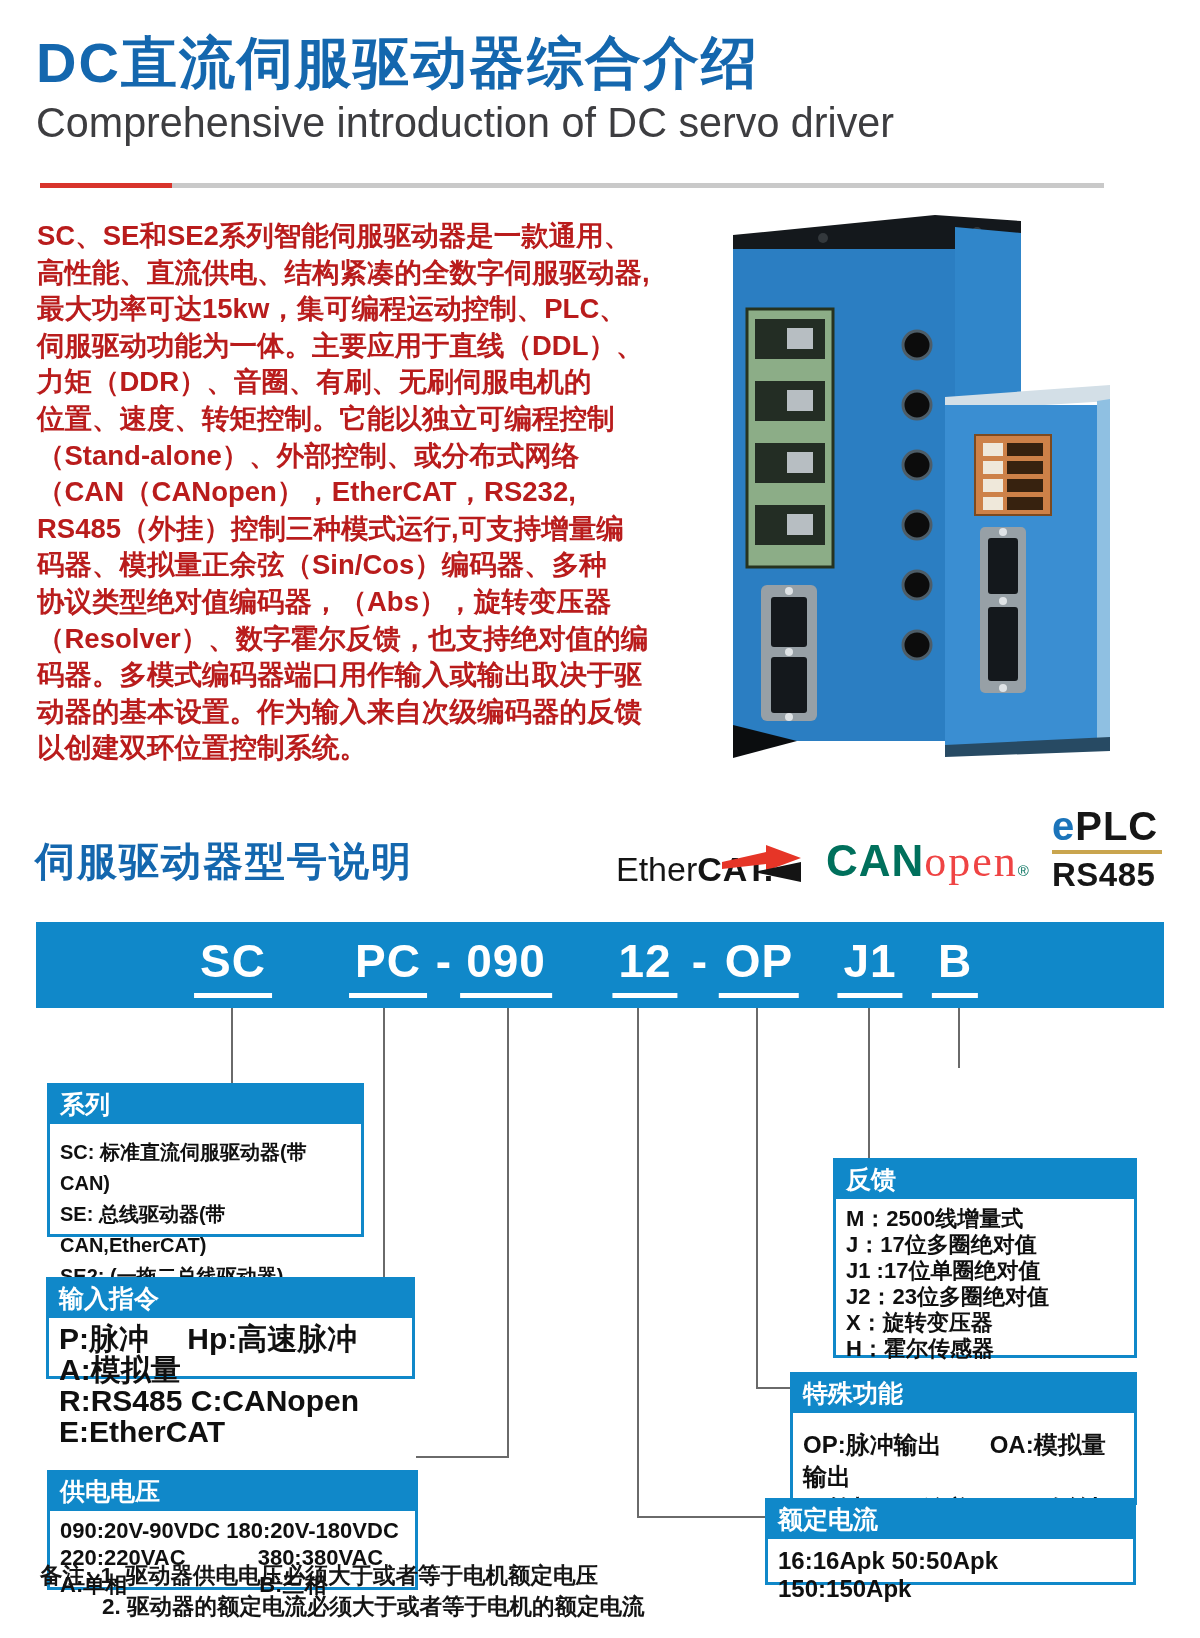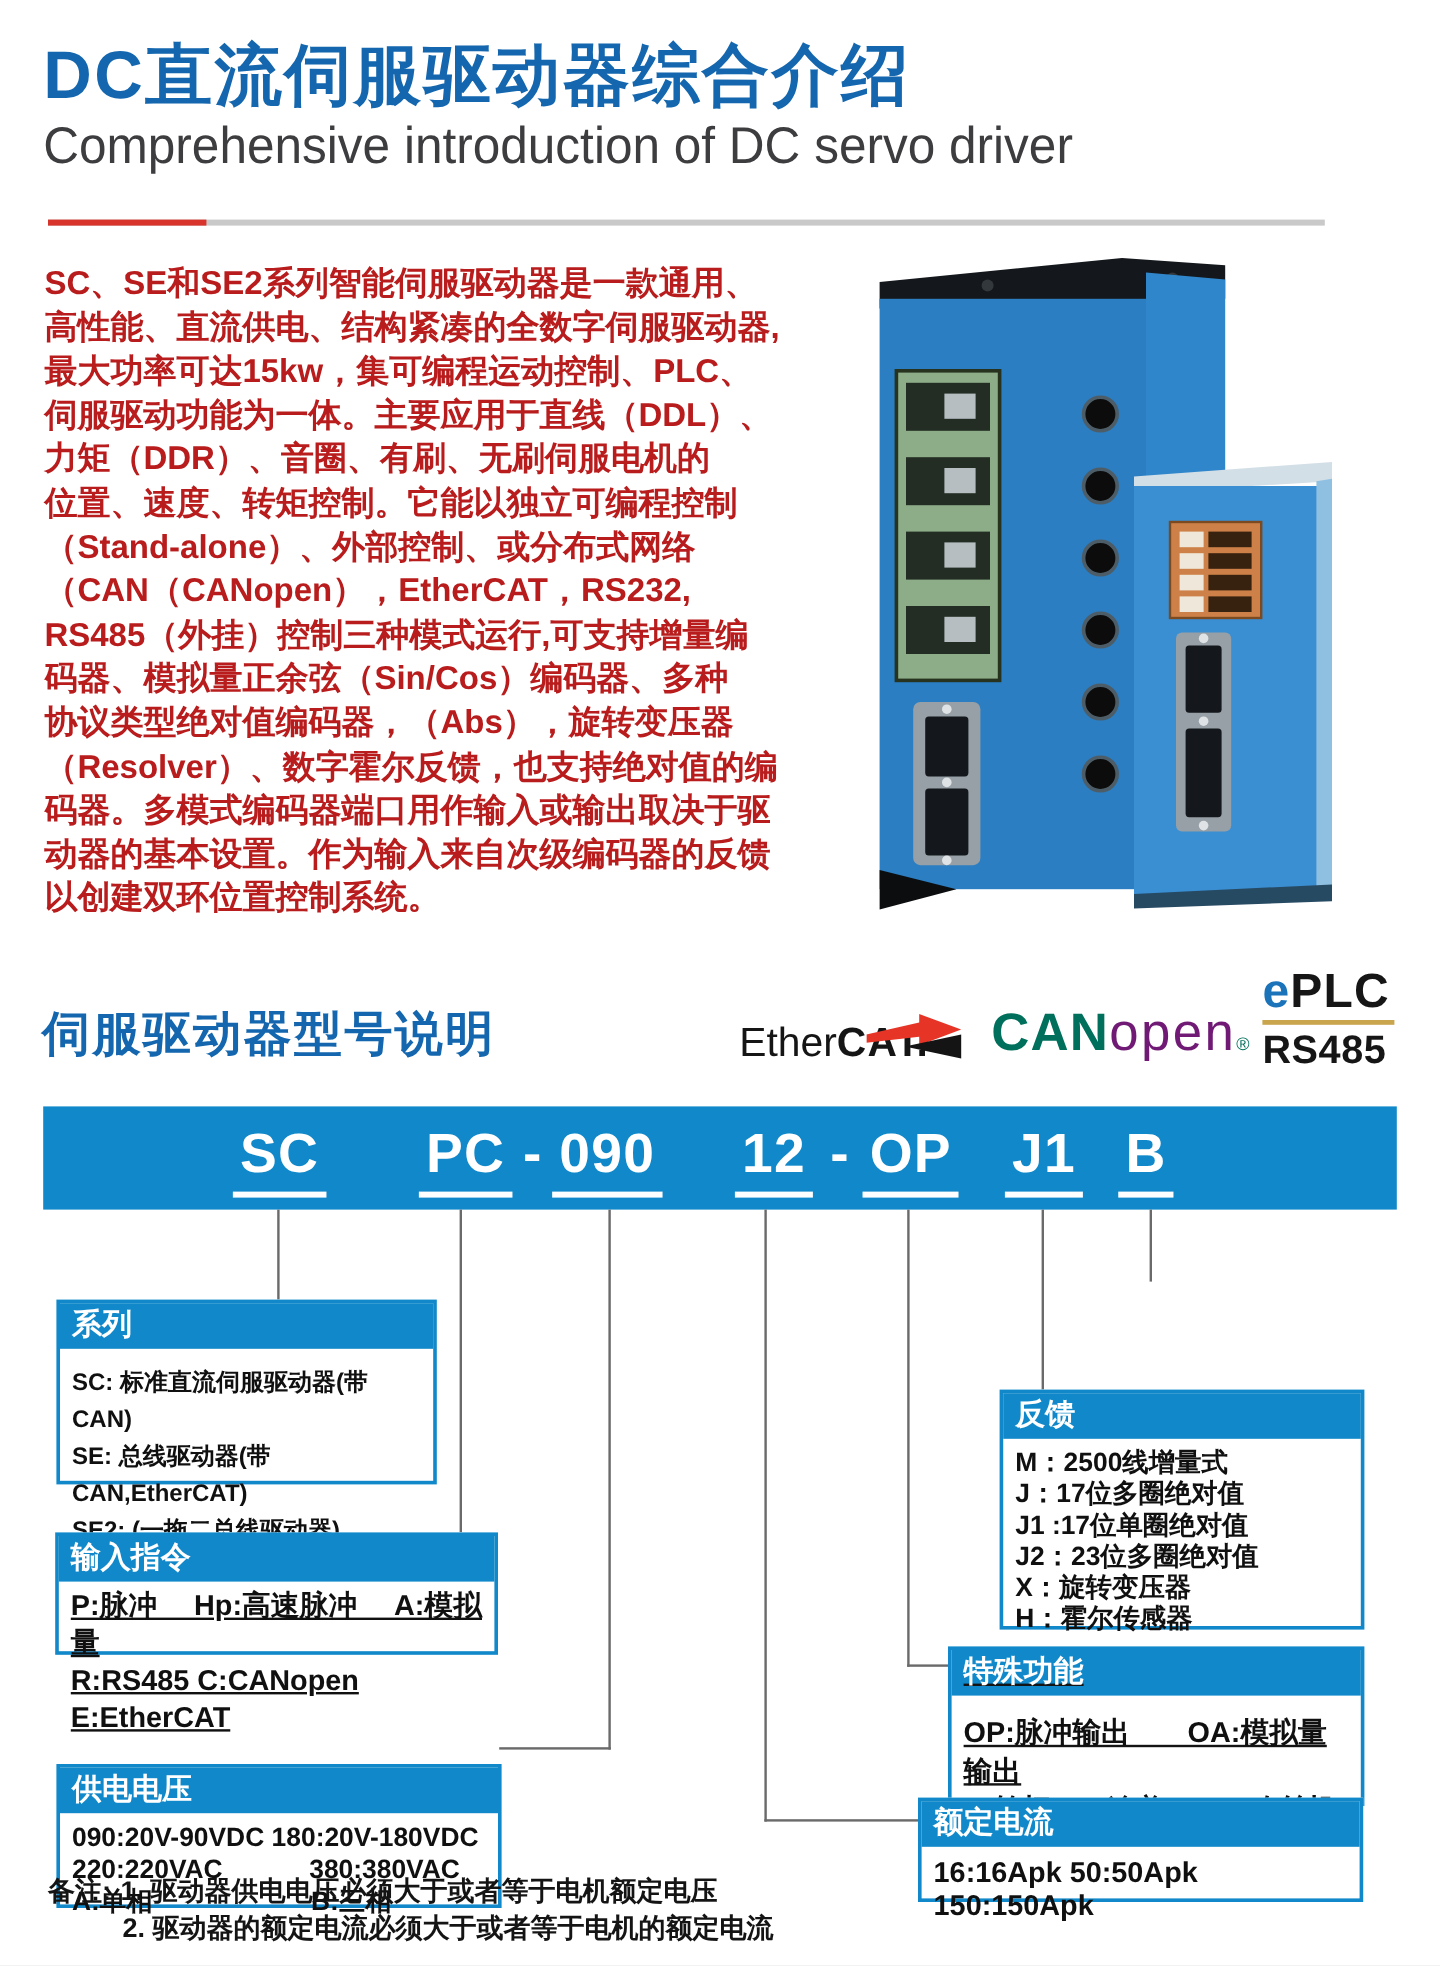--- a/index.html
+++ b/index.html
@@ -24,21 +24,21 @@
   
   #model-title{left:35px;top:834px;font-size:40px;font-weight:bold;color:var(--brand-blue,#1467ae);letter-spacing:2px;}
 
   
   #logo-ethercat{left:616px;top:850px;font-size:34px;color:#151515;white-space:nowrap;}
   #logo-ethercat .reg{font-weight:400;}
   #logo-ethercat .bold{font-weight:bold;letter-spacing:1px;}
   #ethercat-arrow{position:absolute;left:106px;top:-8px;}
   #logo-canopen{left:826px;top:836px;font-size:44px;color:var(--canopen-teal,#00705c);white-space:nowrap;}
   #logo-canopen .can{font-weight:bold;letter-spacing:1px;}
-  #logo-canopen .open{font-weight:300;letter-spacing:2px;color:#701a75;}
+  #logo-canopen .open{font-weight:300;letter-spacing:2px;color:#ef4444;font-family:Liberation Serif, serif;}
   #logo-canopen .r{font-size:15px;font-weight:400;vertical-align:baseline;}
   #logo-eplc{left:1052px;top:804px;width:112px;}
   #eplc-line1{font-size:40px;font-weight:bold;color:#161616;letter-spacing:1px;white-space:nowrap;}
   #eplc-line1 .e{color:var(--eplc-e-blue,#1b74ba);}
   #eplc-rule{width:110px;height:4px;background:var(--eplc-gold,#c9a54e);margin:1px 0 2px 0;}
   #eplc-rs485{font-size:33px;font-weight:bold;color:#161616;letter-spacing:.5px;}
 
   
   #banner{left:36px;top:922px;width:1128px;height:86px;background:var(--banner-blue,#1088c9);}
   .seg{position:absolute;top:12px;transform:translateX(-50%);font-size:46px;font-weight:bold;color:#ffffff;letter-spacing:1px;white-space:nowrap;}
@@ -50,28 +50,28 @@
   .vline{position:absolute;width:2px;background:var(--connector-gray,#6a6a6a);}
   .hline{position:absolute;height:2px;background:var(--connector-gray,#6a6a6a);}
 
   
   .infobox{position:absolute;border:3px solid var(--banner-blue,#1088c9);background:#ffffff;box-sizing:border-box;}
   .infobox .hd{background:var(--banner-blue,#1088c9);color:#ffffff;font-weight:bold;font-size:25px;line-height:1.3;padding:2px 10px 3px;}
   .infobox .bd{padding:8px 10px 6px;font-weight:600;color:#101010;white-space:pre-line;}
   #box-series{left:47px;top:1083px;width:317px;height:154px;}
   #box-series .bd{font-size:20px;line-height:31px;padding-top:13px;}
   #box-input{left:46px;top:1277px;width:369px;height:102px;}
-  #box-input .bd{font-size:24px;line-height:31px;padding-top:5px;text-decoration:underline;}
+  #box-input .bd{font-size:30px;line-height:31px;padding-top:5px;}
   #box-voltage{left:47px;top:1435px;width:371px;height:120px;margin-top:35px;}
   #box-voltage .bd{font-size:22px;line-height:27px;padding-top:6px;}
   #box-brake{left:918px;top:1068px;width:219px;height:74px;}
   #box-brake .bd{font-size:24px;line-height:28px;padding-top:4px;}
   #box-feedback{left:833px;top:1158px;width:304px;height:200px;}
   #box-feedback .bd{font-size:22px;line-height:26px;padding-top:7px;}
-  #box-special{left:790px;top:1372px;width:347px;height:133px;text-decoration:underline;}
+  #box-special{left:790px;top:1372px;width:347px;height:133px;}
   #box-special .bd{font-size:24px;line-height:32px;padding-top:4px;margin-top:12px;}
   #box-current{left:765px;top:1498px;width:371px;height:87px;}
   #box-current .bd{font-size:24px;line-height:28px;padding-top:8px;}
 
   
   #notes{left:40px;top:1560px;font-size:22.5px;font-weight:bold;color:#141414;line-height:31px;}
   #notes .row{display:flex;}
   #notes .lbl{margin-right:8px;}
   #notes .item2{margin-left:62px;}
 </style>

